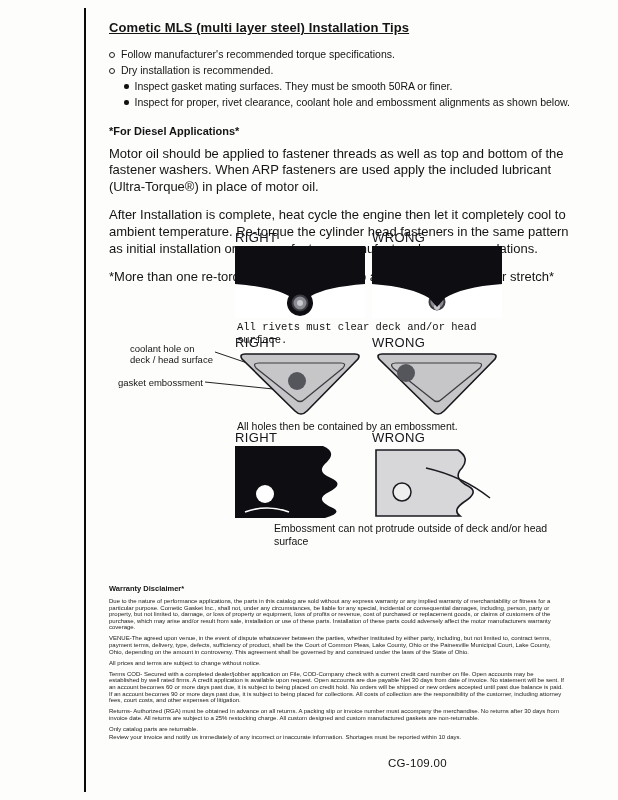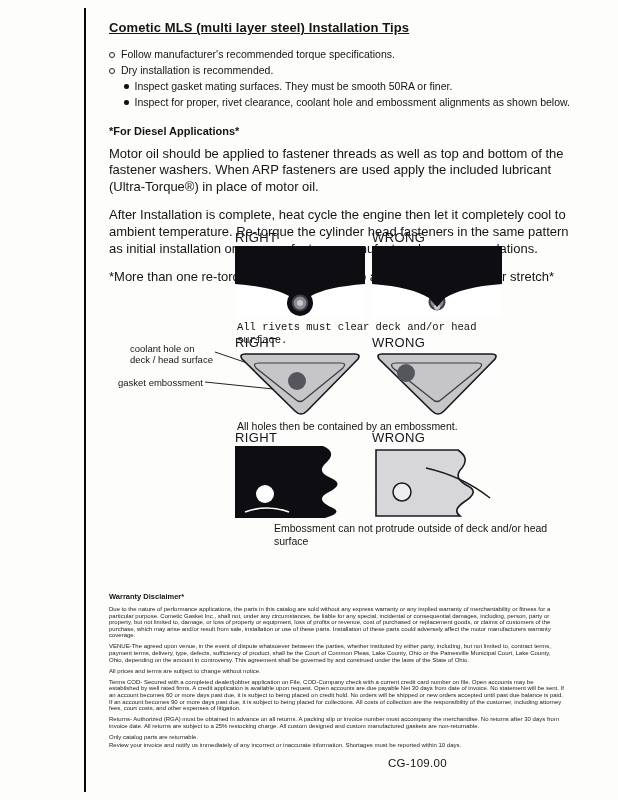--- a/index.html
+++ b/index.html
@@ -14,21 +14,21 @@
   .bullet.open{border:1px solid #222;}
   .bullet.filled{background:#111;width:4.5px;height:4.5px;margin-top:3.8px;}
   .diesel-heading{font-size:11px;font-weight:bold;margin:15px 0 9px 0;}
   .para{font-size:13px;line-height:1.3;margin:0 0 11px 0;}
   .diagrams{position:absolute;left:0;top:0;width:618px;height:800px;pointer-events:none;}
   .dg{position:absolute;}
   .dir-label{position:absolute;width:130px;font-size:13px;letter-spacing:.4px;color:#15151a;}
   .caption{position:absolute;font-size:10.5px;line-height:1.25;color:#141414;}
   .side-label{position:absolute;font-size:9.5px;line-height:1.15;color:#141414;}
   .disclaimer{position:absolute;left:109px;top:574px;width:456px;}
-  .disclaimer h2{font-size:7.5px;margin:18px 0 5px 0;}
+  .disclaimer h2{font-size:7.5px;margin:10px 0 5px 0;}
   .disclaimer p{font-size:6px;line-height:1.1;margin:0 0 4.5px 0;color:#1b1b1b;}
   .disclaimer p.tight{margin:0 0 1px 0;}
   .page-code{position:absolute;left:388px;top:757px;font-size:11.5px;letter-spacing:.3px;}
 </style>
 </head>
 <body>
 
 <div class="left-rule"></div>
 
 <div class="content">

